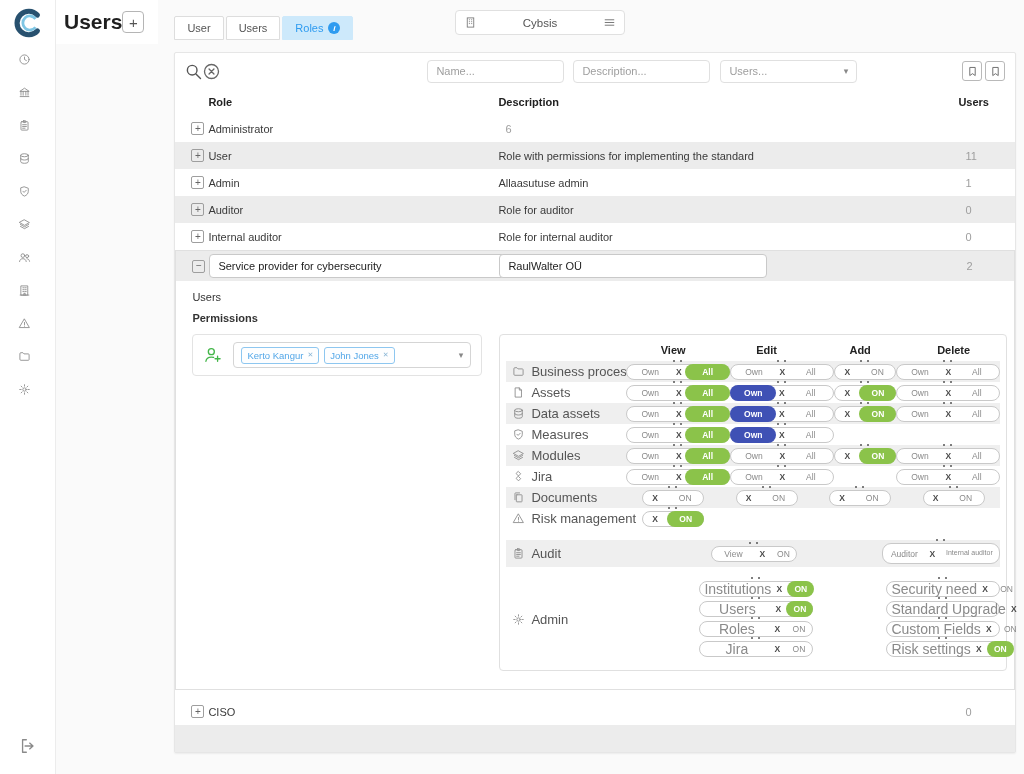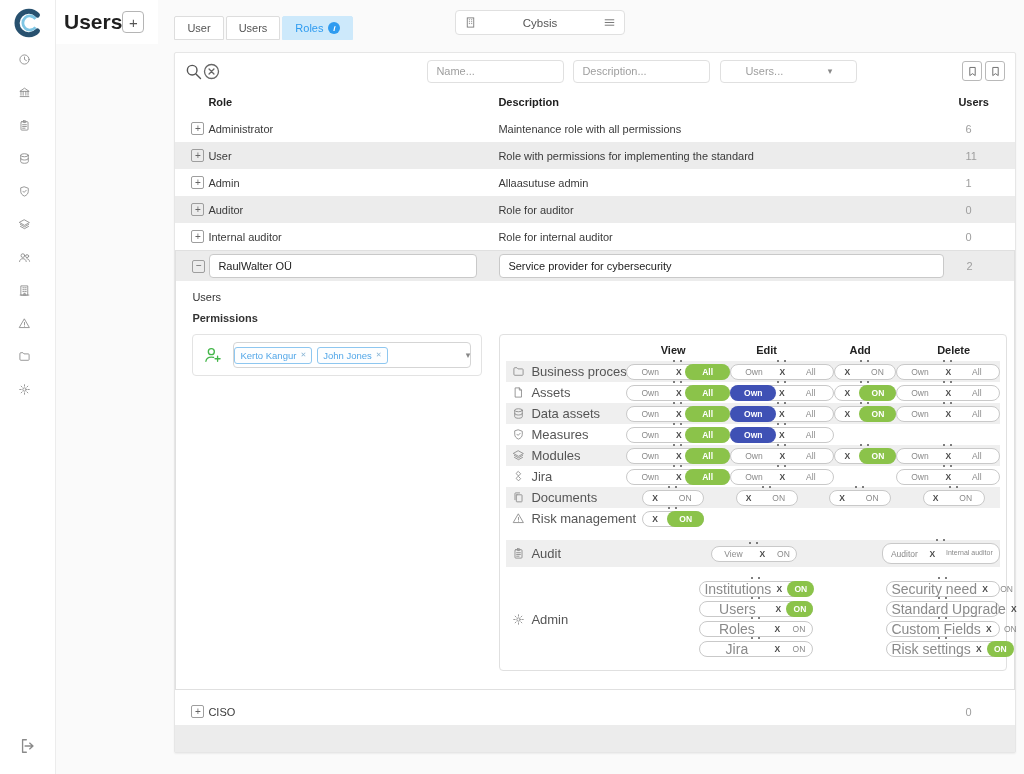--- a/index.html
+++ b/index.html
@@ -36,21 +36,21 @@
 
   
   .filter-row{display:flex;align-items:center;height:36px;padding:0 10px 0 8px}
   .icon-btn{border:none;background:transparent;color:#555;cursor:pointer;padding:0;display:flex}
   .icon-btn svg{width:21px;height:21px}
   .icon-btn.clear{margin-left:-3px;color:#666}
   .f-input{width:137px;height:23px;border:1px solid #e0e0e0;border-radius:4px;padding:0 8px;font-size:11px;color:#555;background:#fff}
   .f-input::placeholder{color:#9e9e9e}
   .f-name{margin-left:205px}
   .f-desc{margin-left:9px}
-  .f-select{margin-left:10px;width:137px;height:23px;border:1px solid #e0e0e0;border-radius:4px;display:flex;align-items:center;padding:0 24px;color:#9e9e9e;background:#fff;cursor:pointer}
+  .f-select{margin-left:10px;width:137px;height:23px;border:1px solid #e0e0e0;border-radius:4px;display:flex;align-items:center;padding:0 8px;color:#9e9e9e;background:#fff;cursor:pointer}
   .f-select .caret{margin-left:auto;color:#888;font-size:9px}
   .bookmarks{margin-left:auto;display:flex;gap:3px}
   .bm-btn{width:20px;height:20px;border:1px solid #b9b9b9;border-radius:3px;background:#fff;display:flex;align-items:center;justify-content:center;color:#666;cursor:pointer}
   .bm-btn svg{width:13px;height:13px}
 
   
   .thead,.trow{display:grid;grid-template-columns:17px 290px 460px 80px 1fr;align-items:center;padding-left:16px}
   .thead{height:26px;font-weight:bold;color:#222}
   .trow{height:27px;background:#fff}
   .trow.stripe{background:#ececec}
@@ -69,21 +69,21 @@
   .role-input{width:268px}
   .desc-input{width:445px;margin-left:0}
   .detail{background:#fff;padding:10px 8px 18px 16px}
   .detail-users-label{font-size:11px;color:#333;margin-bottom:9px}
   .detail-perm-label{font-size:11px;font-weight:bold;color:#333;margin-bottom:10px}
   .detail-body{display:flex;align-items:flex-start}
 
   .assign-panel{width:290px;border:1px solid #e3e3e3;border-radius:4px;height:42px;display:flex;align-items:center;padding:0 10px;background:#fff;flex-shrink:0}
   .user-add-icon{color:#43b649}
   .user-add-icon svg{width:20px;height:20px}
-  .chips-field{flex:1;margin-left:10px;border:1px solid #d5d5d5;border-radius:4px;height:26px;display:flex;align-items:center;padding:0 0;gap:5px;cursor:pointer}
+  .chips-field{flex:1;margin-left:10px;border:1px solid #d5d5d5;border-radius:4px;height:26px;display:flex;align-items:center;padding:0 7px;gap:5px;cursor:pointer}
   .chip{display:inline-flex;align-items:center;gap:4px;border:1px solid #8ec7f0;border-radius:3px;color:#53a7e8;font-size:9.5px;padding:2px 5px;background:#fdfeff;white-space:nowrap}
   .chip-x{font-size:7px;color:#8ab6d6;cursor:pointer}
   .chips-caret{margin-left:auto;color:#888;font-size:9px}
 
   
   .matrix{flex:1;margin-left:17px;border:1px solid #e0e0e0;border-radius:4px;padding:4px 6px 10px;background:#fff}
   .m-head,.m-row,.m-admin{display:grid;grid-template-columns:120px 1fr 1fr 1fr 1fr;align-items:center}
   .m-head{height:22px;font-weight:bold;font-size:11px;color:#222}
   .m-col-h{text-align:center}
   .m-row{height:21px}
@@ -310,21 +310,20 @@
           <div></div>
           <div>Role</div>
           <div>Description</div>
           <div class="cell-users">Users</div>
           <div></div>
         </div>
 
         <div class="trow">
           <div><button class="expand-btn">+</button></div>
           <div class="cell-role">Administrator</div>
-          <div class="cell-desc">Maintenance role with all permissions</div>
           <div class="cell-users">6</div>
           <div></div>
         </div>
         <div class="trow stripe">
           <div><button class="expand-btn">+</button></div>
           <div class="cell-role">User</div>
           <div class="cell-desc">Role with permissions for implementing the standard</div>
           <div class="cell-users">11</div>
           <div></div>
         </div>
@@ -346,22 +345,22 @@
           <div><button class="expand-btn">+</button></div>
           <div class="cell-role">Internal auditor</div>
           <div class="cell-desc">Role for internal auditor</div>
           <div class="cell-users">0</div>
           <div></div>
         </div>
 
         <div class="expanded-block">
           <div class="trow stripe expanded-row">
             <div><button class="expand-btn">−</button></div>
+            <div><input class="edit-input desc-input" value="Service provider for cybersecurity" style=""></div>
             <div><input class="edit-input role-input" value="RaulWalter OÜ" style=""></div>
-            <div><input class="edit-input desc-input" value="Service provider for cybersecurity" style=""></div>
             <div class="cell-users">2</div>
             <div class="cell-actions">
               <span class="trash">
                 <svg viewBox="0 0 24 24">
                     <path d="M4.5 6.5h15M9.5 6.5V4.5h5v2M6.5 6.5l.8 13h9.4l.8-13M10 10v6.5M14 10v6.5" fill="none" stroke="currentColor" stroke-width="1.5" stroke-linecap="round" stroke-linejoin="round"></path>
                   </svg>
               </span>
             </div>
           </div>
 

